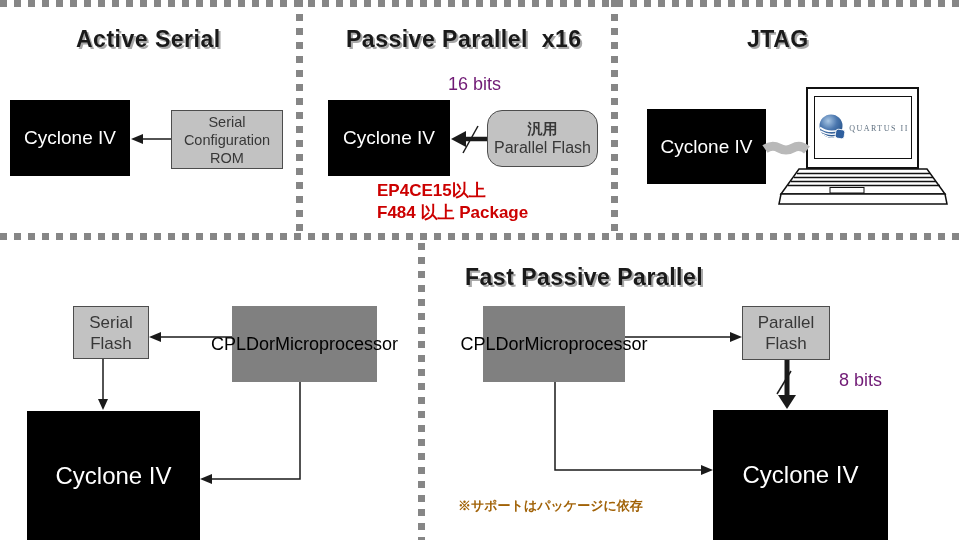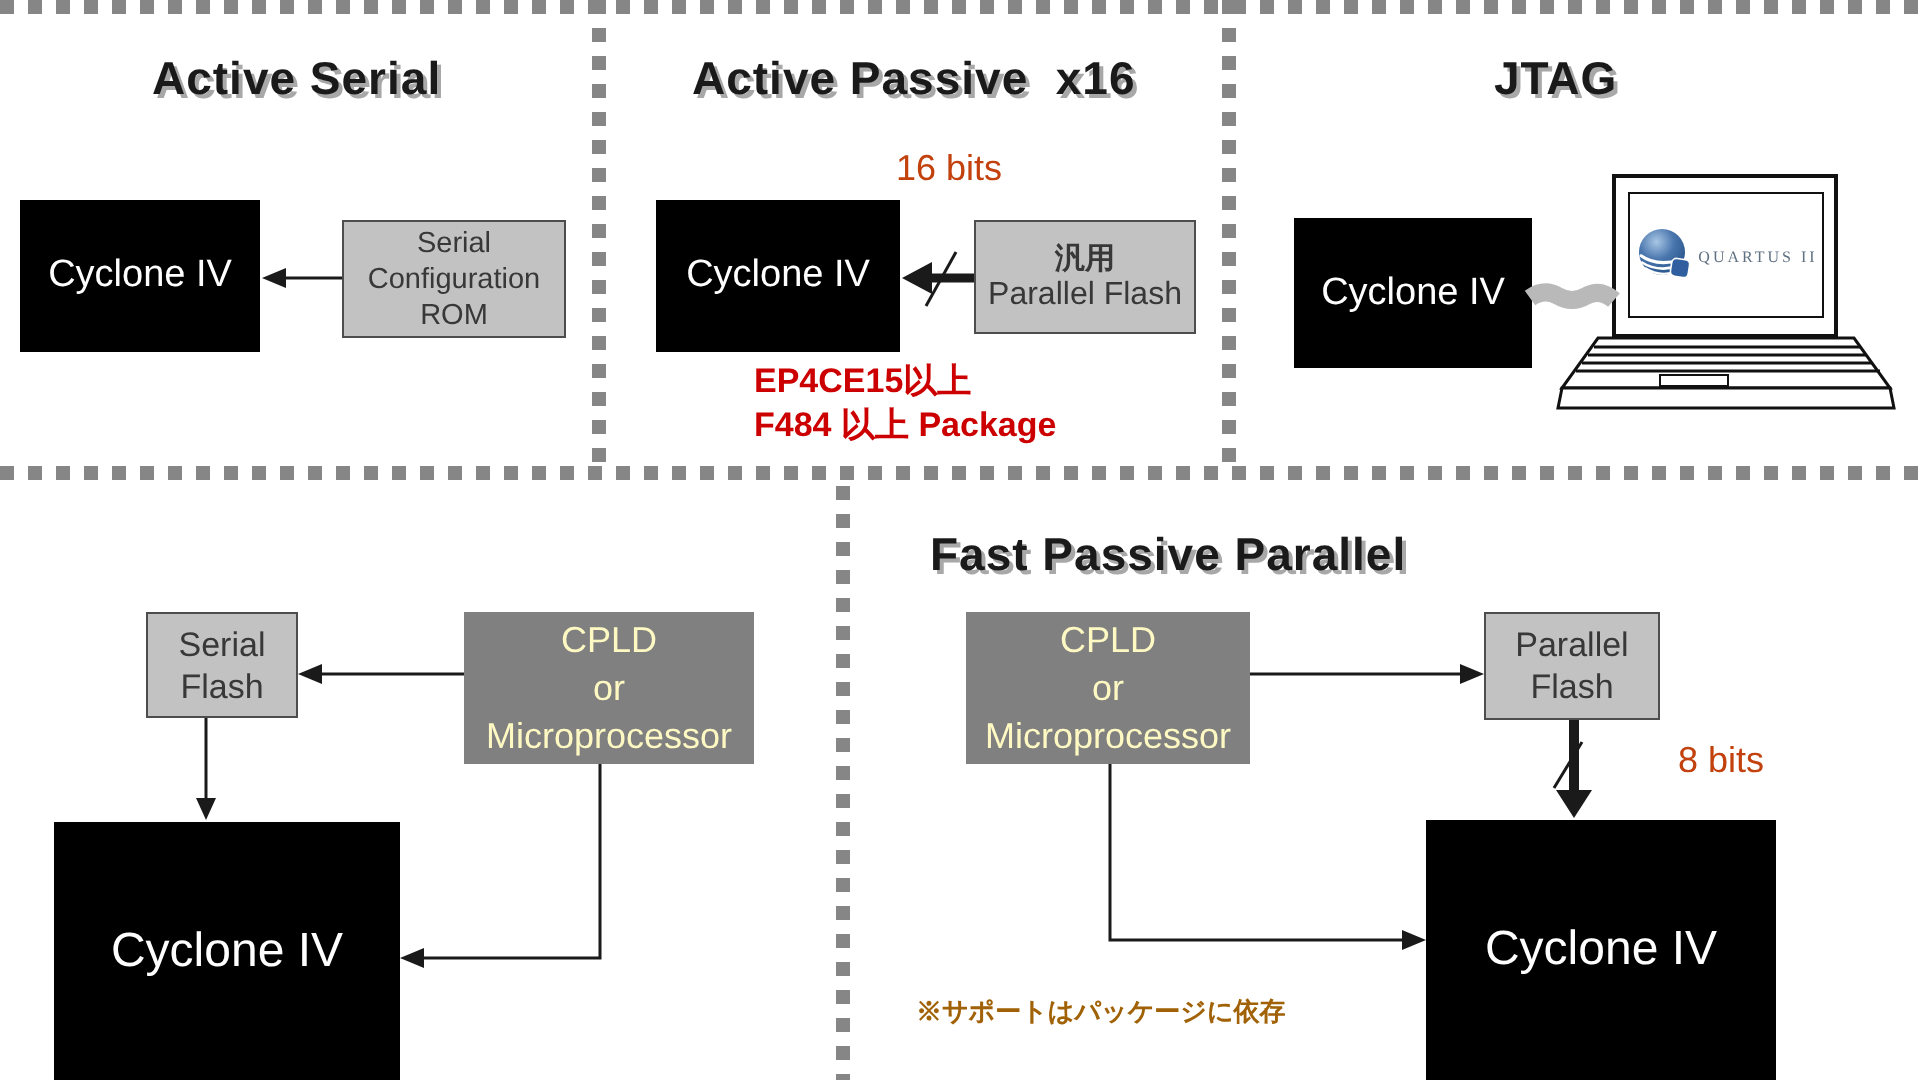--- a/index.html
+++ b/index.html
@@ -16,25 +16,25 @@
   .black-box{
     position:absolute;background:#000;color:#ffffff;
     display:flex;align-items:center;justify-content:center;white-space:pre;
   }
   .light-box{
     position:absolute;background:#c2c2c2;border:1px solid #4d4d4d;color:#383838;
     display:flex;flex-direction:column;align-items:center;justify-content:center;
     text-align:center;box-sizing:border-box;
   }
   .dark-box{
-    position:absolute;background:#808080;color:#fef9c3;
-    display:flex;flex-direction:column;align-items:center;justify-content:center;
+    position:absolute;background:#808080;color:#000000;
+    display:flex;align-items:center;justify-content:center;
     text-align:center;
   }
-  .note{position:absolute;color:#c2410c;}
+  .note{position:absolute;color:#701a75;}
   .red-note{position:absolute;font-weight:bold;font-size:17px;line-height:22px;color:#cc0000;white-space:pre;}
   svg.overlay{position:absolute;left:0;top:0;pointer-events:none;}
   .screen-outer{position:absolute;left:806px;top:87px;width:109px;height:78px;background:#fff;border:2px solid #111;}
   .screen-inner{
     position:absolute;left:814px;top:96px;width:96px;height:61px;background:#fff;border:1px solid #111;
     display:flex;flex-direction:row;align-items:center;justify-content:center;
   }
   .logo-text{
     font-family:"Liberation Serif",serif;font-size:8px;color:#5f7080;
     letter-spacing:1.5px;margin-top:2px;white-space:pre;
@@ -45,34 +45,34 @@
 
 <div style="position:absolute;left:0;top:0;width:960px;height:540px;">
 
   <div class="hdash" style="left:0;top:0;width:960px;"></div>
   <div class="hdash" style="left:0;top:233px;width:960px;"></div>
   <div class="vdash" style="left:296px;top:0;height:233px;"></div>
   <div class="vdash" style="left:611px;top:0;height:233px;"></div>
   <div class="vdash" style="left:418px;top:243px;height:297px;"></div>
 
   <div class="title" style="left:76px;top:26px;">Active Serial</div>
-  <div class="title" style="left:346px;top:26px;">Active Passive  x16</div>
+  <div class="title" style="left:346px;top:26px;">Passive Parallel  x16</div>
   <div class="title" style="left:747px;top:26px;text-align:right;">JTAG</div>
   <div class="title" style="left:465px;top:264px;">Fast Passive Parallel</div>
 
   <div class="black-box" style="left:10px;top:100px;width:120px;height:76px;font-size:19px;">Cyclone IV</div>
   <div class="light-box" style="left:171px;top:110px;width:112px;height:59px;font-size:14.5px;line-height:18px;">
     <div>Serial</div>
     <div>Configuration</div>
     <div>ROM</div>
   </div>
 
   <div class="note" style="left:448px;top:74px;font-size:18px;">16 bits</div>
   <div class="black-box" style="left:328px;top:100px;width:122px;height:76px;font-size:19px;">Cyclone IV</div>
-  <div class="light-box" style="left:487px;top:110px;width:111px;height:57px;">
+  <div class="light-box" style="left:487px;top:110px;width:111px;height:57px;border-radius:15px;">
     <div style="font-weight:bold;font-size:15px;">汎用</div>
     <div style="font-size:16px;">Parallel Flash</div>
   </div>
   <div class="red-note" style="left:377px;top:180px;">EP4CE15以上</div>
   <div class="red-note" style="left:377px;top:202px;">F484 以上 Package</div>
 
   <div class="black-box" style="left:647px;top:109px;width:119px;height:75px;font-size:19px;">Cyclone IV</div>
   <div class="screen-outer"></div>
   <div class="screen-inner">
     <svg width="32" height="28" viewBox="0 0 32 28">

